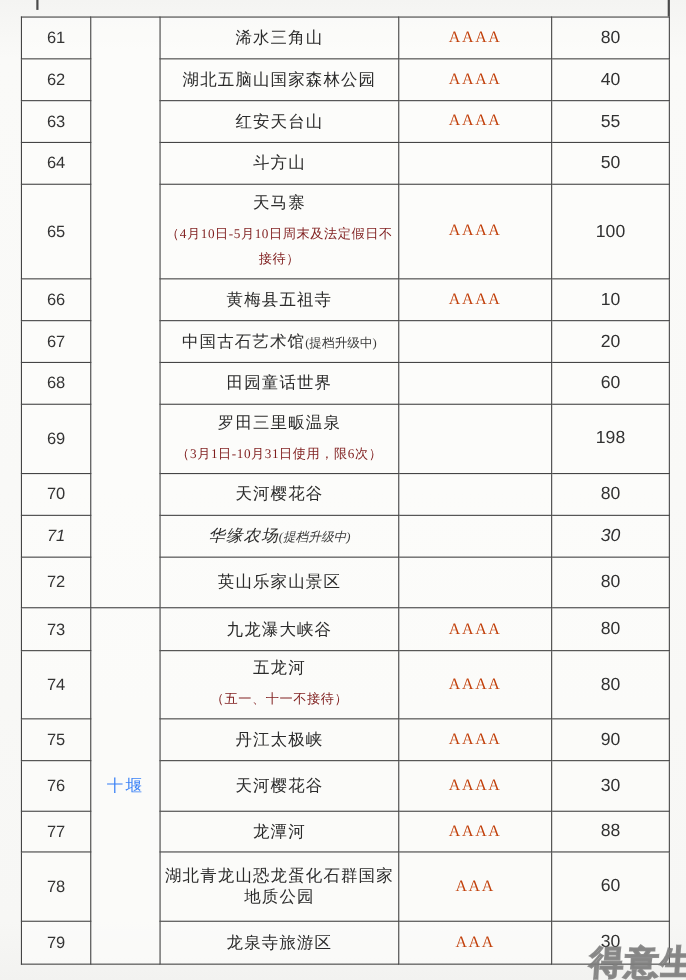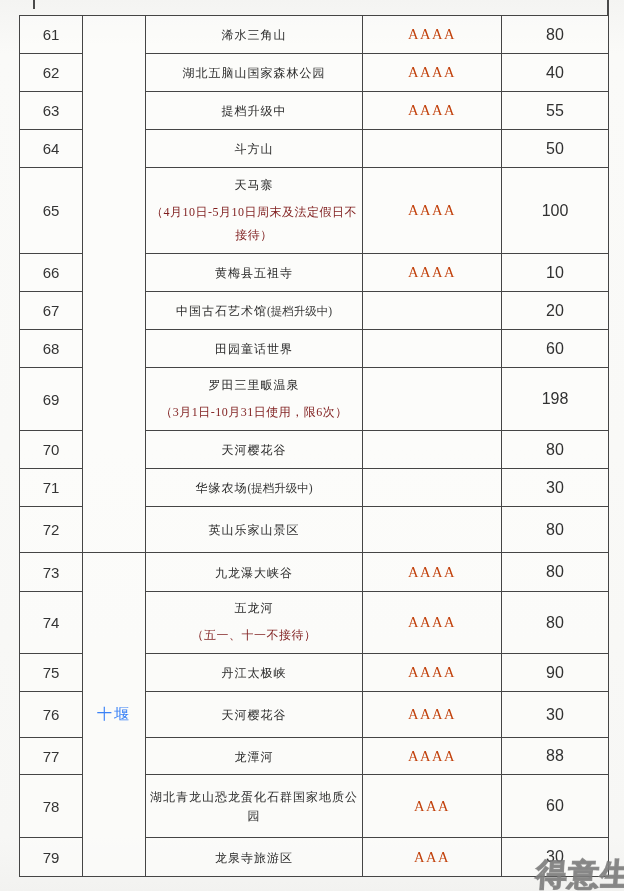--- a/index.html
+++ b/index.html
@@ -31,21 +31,21 @@
     background: rgba(253,253,252,0.6);
   }
   td.num {
     font-family: "Liberation Sans", "DejaVu Sans", sans-serif;
     font-size: 15px; color: #343434;
   }
   td.region {
     font-size: 15px; letter-spacing: 2px; color: #3b82f6;
   }
   td.name { padding: 3px 2px; }
-  .name-text { font-size: 12px; letter-spacing: 1px; color: #2b2b2b; }
+  .name-text { font-size: 15px; letter-spacing: 1px; color: #2b2b2b; }
   .name-suffix { font-size: 11.5px; letter-spacing: 0; color: #3a3a3a; }
   .note {
     font-size: 12px; color: #7f1d1d; letter-spacing: 0.5px;
     margin-top: 7px; line-height: 1.9;
   }
   td.rating {
     font-family: "Liberation Serif", "DejaVu Serif", serif;
     font-size: 14.5px; letter-spacing: 1.5px; color: #c2410c;
   }
   td.price {
@@ -95,21 +95,21 @@
           <td class="price">80</td>
         </tr>
         <tr style="height: 38px;">
           <td class="num">62</td>
           <td class="name"><span class="name-text">湖北五脑山国家森林公园</span></td>
           <td class="rating">AAAA</td>
           <td class="price">40</td>
         </tr>
         <tr style="height: 38px;">
           <td class="num">63</td>
-          <td class="name"><span class="name-text">提档升级中</span></td>
+          <td class="name"><span class="name-text">红安天台山</span></td>
           <td class="rating">AAAA</td>
           <td class="price">55</td>
         </tr>
         <tr style="height: 38px;">
           <td class="num">64</td>
           <td class="name"><span class="name-text">斗方山</span></td>
           <td class="rating"></td>
           <td class="price">50</td>
         </tr>
         <tr style="height: 86px;">
@@ -141,21 +141,21 @@
           <td class="name"><span class="name-text">罗田三里畈温泉</span><div class="note">（3月1日-10月31日使用，限6次）</div></td>
           <td class="rating"></td>
           <td class="price">198</td>
         </tr>
         <tr style="height: 38px;">
           <td class="num">70</td>
           <td class="name"><span class="name-text">天河樱花谷</span></td>
           <td class="rating"></td>
           <td class="price">80</td>
         </tr>
-        <tr style="height: 38px;">
+        <tr style="height: 38px; font-style: italic;">
           <td class="num">71</td>
           <td class="name"><span class="name-text">华缘农场</span><span class="name-suffix">(提档升级中)</span></td>
           <td class="rating"></td>
           <td class="price">30</td>
         </tr>
         <tr style="height: 46px;">
           <td class="num">72</td>
           <td class="name"><span class="name-text">英山乐家山景区</span></td>
           <td class="rating"></td>
           <td class="price">80</td>

